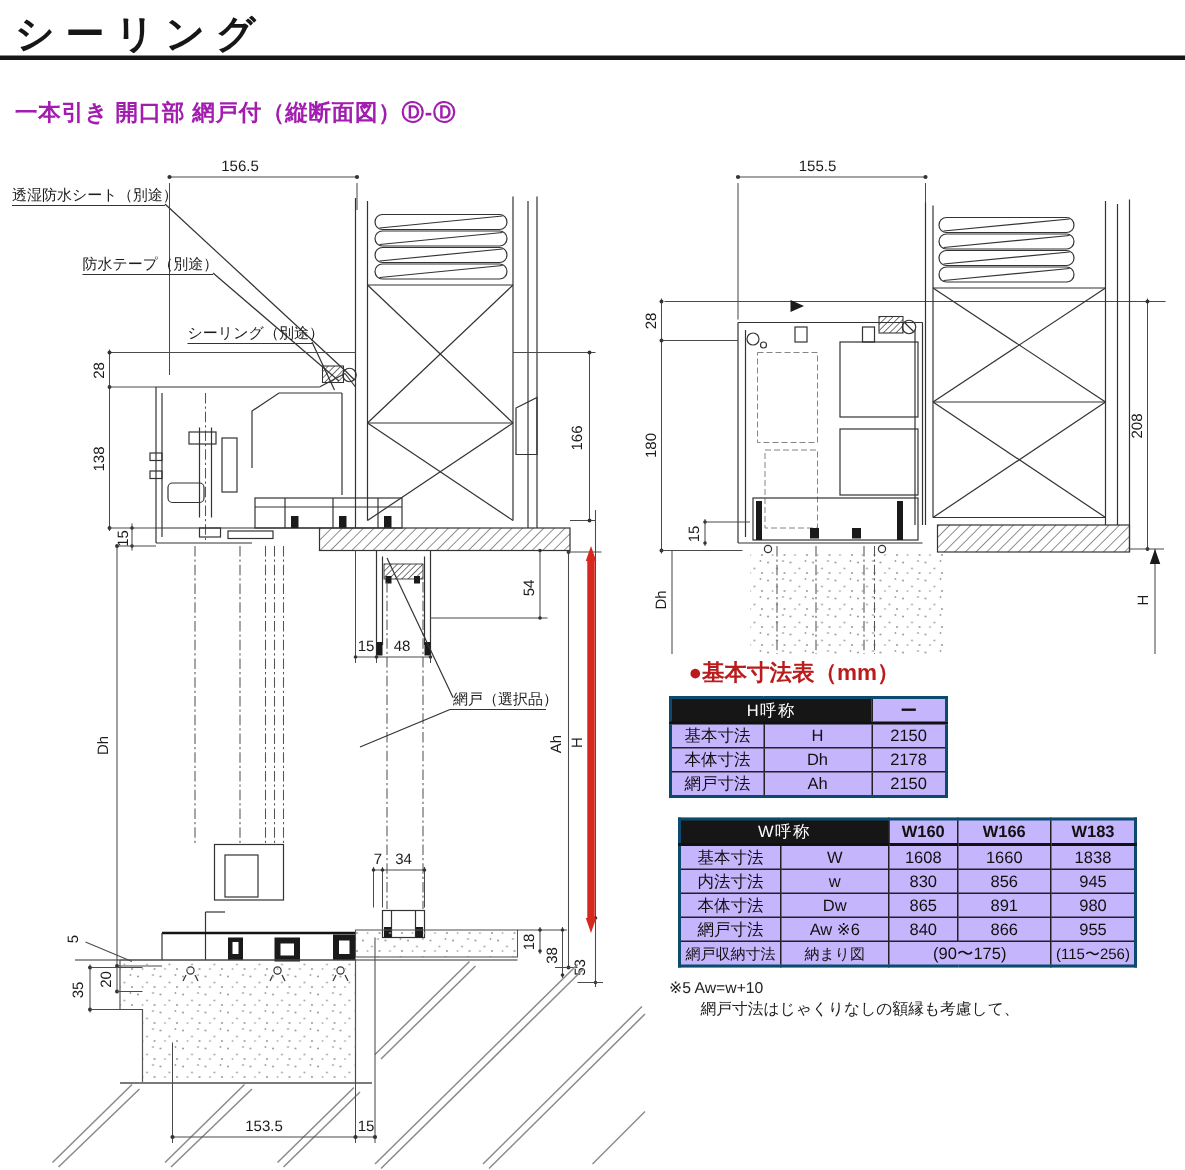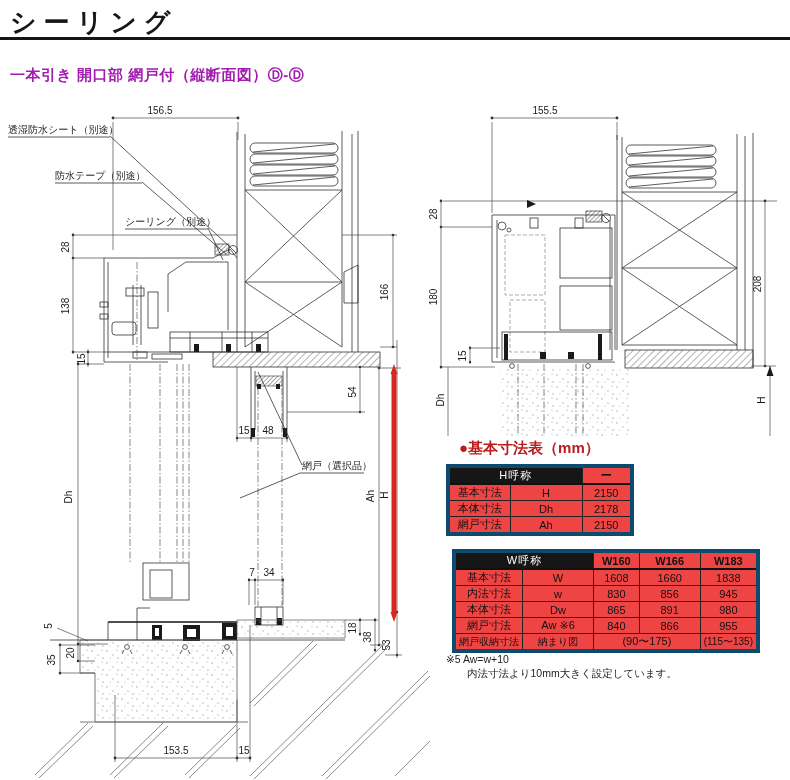--- a/index.html
+++ b/index.html
@@ -26,21 +26,21 @@
   svg .dash { stroke:#555; stroke-width:0.7; fill:none; stroke-dasharray:7 2 1.5 2; }
   svg .ghost{ stroke:#777; stroke-width:0.6; fill:none; stroke-dasharray:4 2; }
   svg .blk  { fill:#1a1a1a; stroke:none; }
   svg .wht  { fill:#ffffff; stroke:none; }
   svg .gnd  { stroke:#7a7a7a; stroke-width:1.2; fill:none; }
   svg text  { fill:#1c1c1c; font-family:"Liberation Sans","DejaVu Sans",sans-serif; font-size:10px; }
   svg text.co { font-size:10px; }
   svg .dot  { fill:#333; stroke:none; }
   .tables { position:absolute; left:440px; top:439px; width:320px; }
   .tbl-heading { font-size:15px; font-weight:bold; color:#b91c1c; margin-left:19px; }
-  table { border-collapse:collapse; border:4px solid #0c4a6e; margin-left:6px; background:#ef4444; }
+  table { border-collapse:collapse; border:2px solid #0c4a6e; margin-left:6px; background:#c4b5fd; }
   td {
     border:1px solid #222; text-align:center; font-size:11px; height:16px;
     padding:0 3px; color:#111; white-space:nowrap;
   }
   td.hdr { background:#161616; color:#fff; font-weight:normal; letter-spacing:1px; }
   td.colhdr { font-weight:bold; }
   tr.hdr-row td { border-bottom:2px solid #111; }
   td.name { width:62px; }
   td.sym  { width:72px; }
   .htable td.val { width:50px; }
@@ -518,22 +518,22 @@
         <td class="name">網戸寸法</td>
         <td class="sym">Aw ※6</td>
         <td class="w1">840</td>
         <td class="w2">866</td>
         <td class="w3">955</td>
       </tr>
       <tr>
         <td class="name small">網戸収納寸法</td>
         <td class="sym small">納まり図</td>
         <td colspan="2">(90〜175)</td>
-        <td class="w3 small">(115〜135)</td>
+        <td class="w3 small">(115〜256)</td>
       </tr>
     </tbody>
   </table>
 </div>
 
 <div class="notes">
   <div>※5 Aw=w+10</div>
-  <div class="indent">内法寸法より10mm大きく設定しています。</div>
+  <div class="indent">網戸寸法はじゃくりなしの額縁も考慮して、</div>
 </div>
 
 </body></html>

